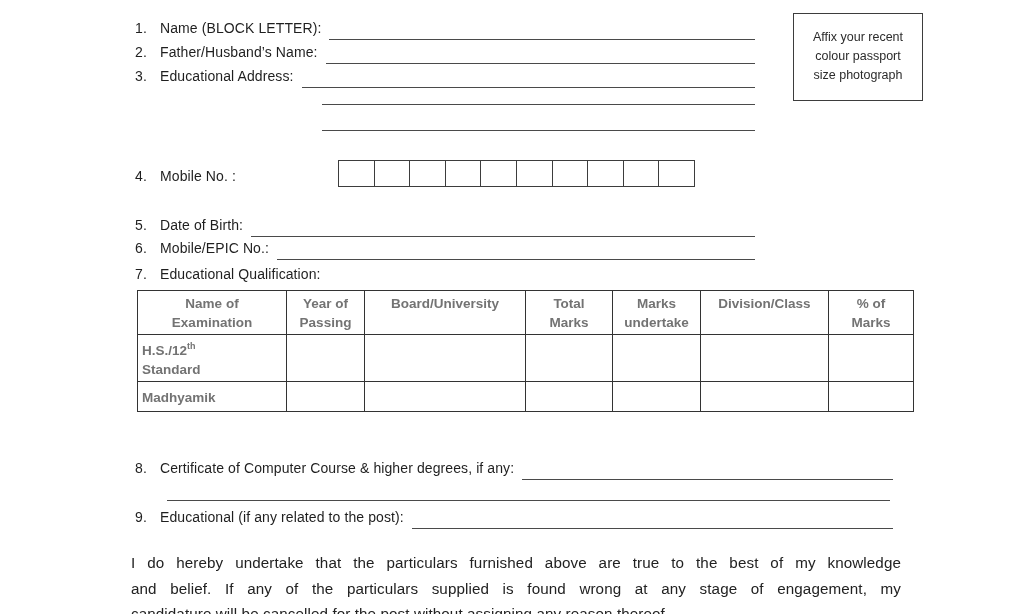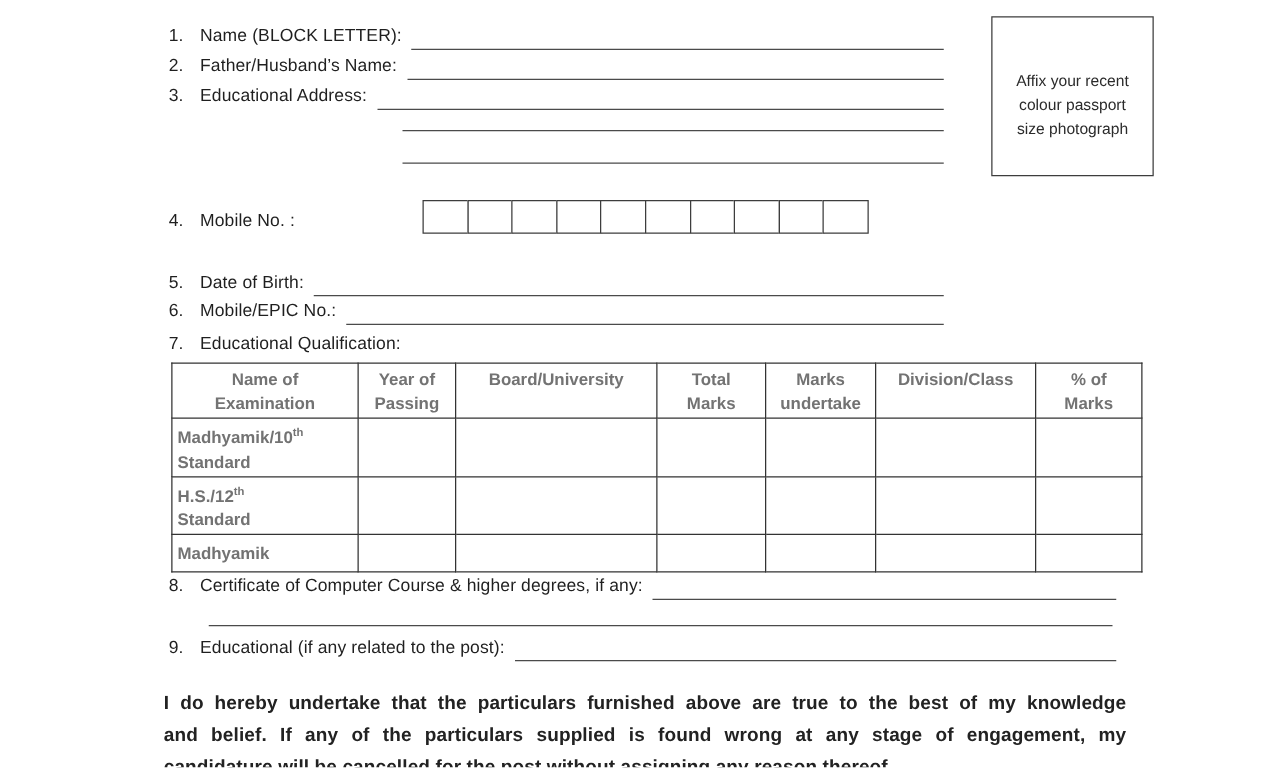--- a/index.html
+++ b/index.html
@@ -17,23 +17,23 @@
   .label{flex:none; white-space:nowrap; padding-right:8px;}
   .uline{
     flex:1 1 auto; height:17px; align-self:flex-end;
     border-bottom:1.5px solid #4a4a4a; margin-bottom:-4px;
   }
   .w-short{width:620px;}
   .w-long{width:758px;}
   .hline{position:absolute; height:0; border-bottom:1.5px solid #4a4a4a;}
   
   .photo-box{
-    position:absolute; left:793px; top:13px; width:130px; height:128px;
+    position:absolute; left:793px; top:13px; width:130px; height:88px;
     border:1.6px solid #3d3d3d; box-sizing:border-box;
-    display:flex; justify-content:center;align-items:center;
+    display:flex; justify-content:center;
   }
   .photo-box-text{
     width:106px; padding-top:14px; text-align:center;
     font-size:12.5px; line-height:19px; color:#2b2b2b;
   }
   
   .mobile-boxes{position:absolute; left:338px; top:160px; display:flex;}
   .mcell{
     width:37px; height:27px; box-sizing:border-box;
     border:1.4px solid #3d3d3d; margin-left:-1.4px; background:#fff;
@@ -51,21 +51,21 @@
   }
   .edu-table th{font-weight:bold; text-align:center; padding-top:3px;}
   .rowlabel{font-weight:bold; text-align:left; padding-left:5px;}
   .rowlabel sup{font-size:9px;}
   tr.hdr{height:38px;} tr.r1{height:39px;} tr.r2{height:39px;} tr.r3{height:30px;}
   
   .decl{
     position:absolute; left:131px; top:550px; width:770px;
     font-size:15.2px; line-height:25.5px; color:#222222; letter-spacing:.1px;
   }
-  .dline{text-align:justify; text-align-last:justify;font-weight:bold;}
+  .dline{text-align:justify; text-align-last:justify;}
   .dline.last{text-align-last:left;}
 </style>
 </head>
 <body>
 
 <div id="page">
 
   <div class="item w-short" style="top:20px">
     <span class="num">1.</span>
     <span class="label">Name (BLOCK LETTER):</span>
@@ -158,32 +158,20 @@
         <th>
             <div>Division/Class</div>
           </th>
         <th>
             <div>% of</div>
             <div>Marks</div>
           </th>
       </tr>
     </thead>
     <tbody>
-      <tr class="r1">
-        <td class="rowlabel">
-          <div><span>Madhyamik/10</span><sup>th</sup></div>
-          <div>Standard</div>
-        </td>
-      <td class="dcell"></td>
-          <td class="dcell"></td>
-          <td class="dcell"></td>
-          <td class="dcell"></td>
-          <td class="dcell"></td>
-          <td class="dcell"></td>
-        </tr>
       <tr class="r2">
         <td class="rowlabel">
           <div><span>H.S./12</span><sup>th</sup></div>
           <div>Standard</div>
         </td>
       <td class="dcell"></td>
           <td class="dcell"></td>
           <td class="dcell"></td>
           <td class="dcell"></td>
           <td class="dcell"></td>

